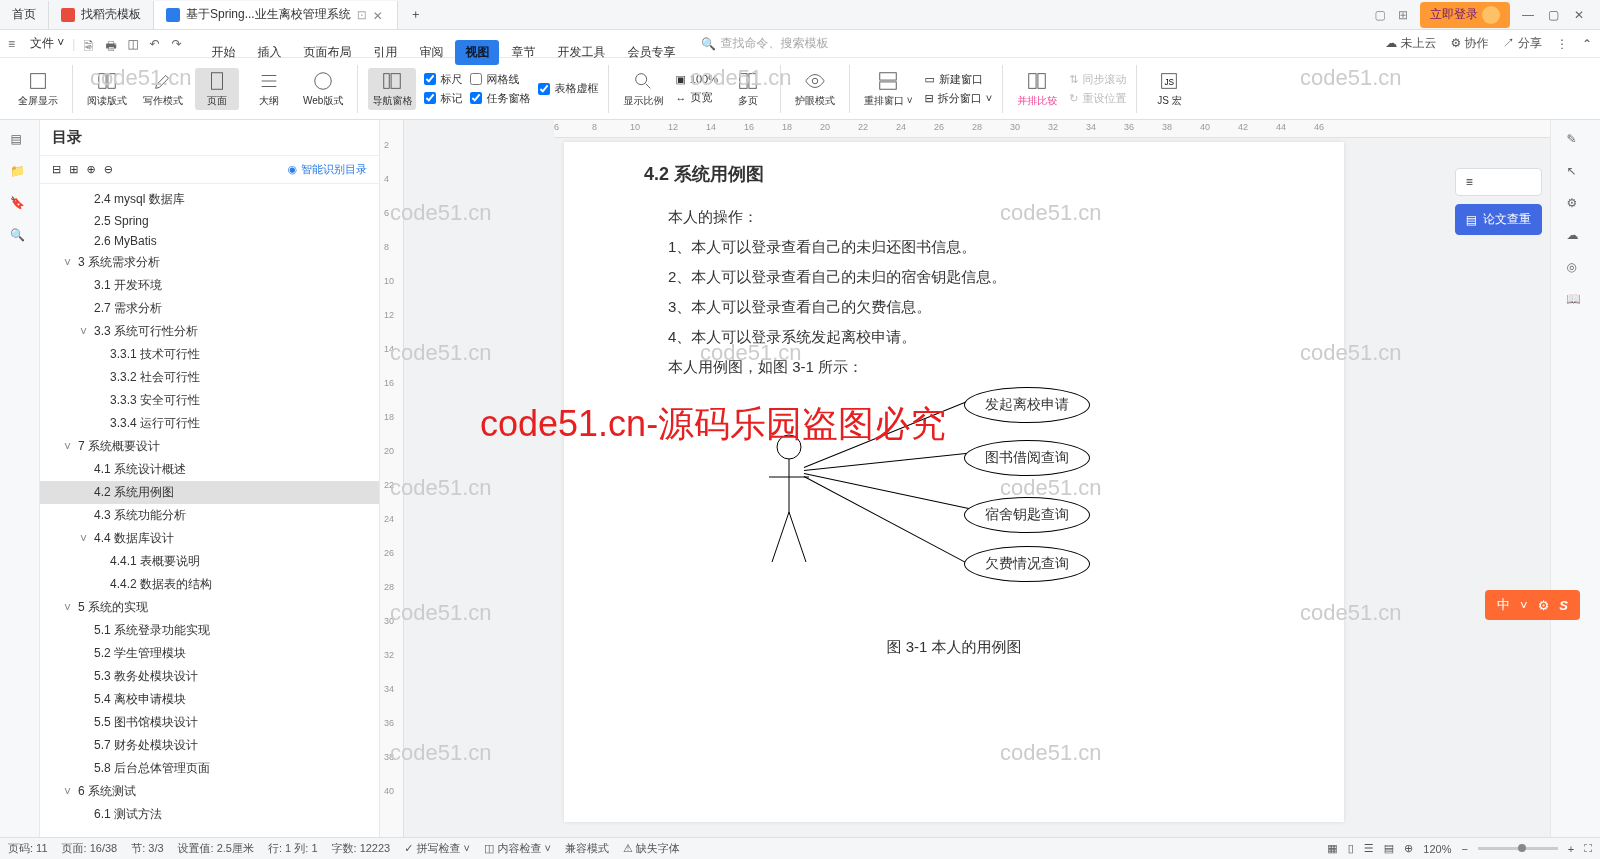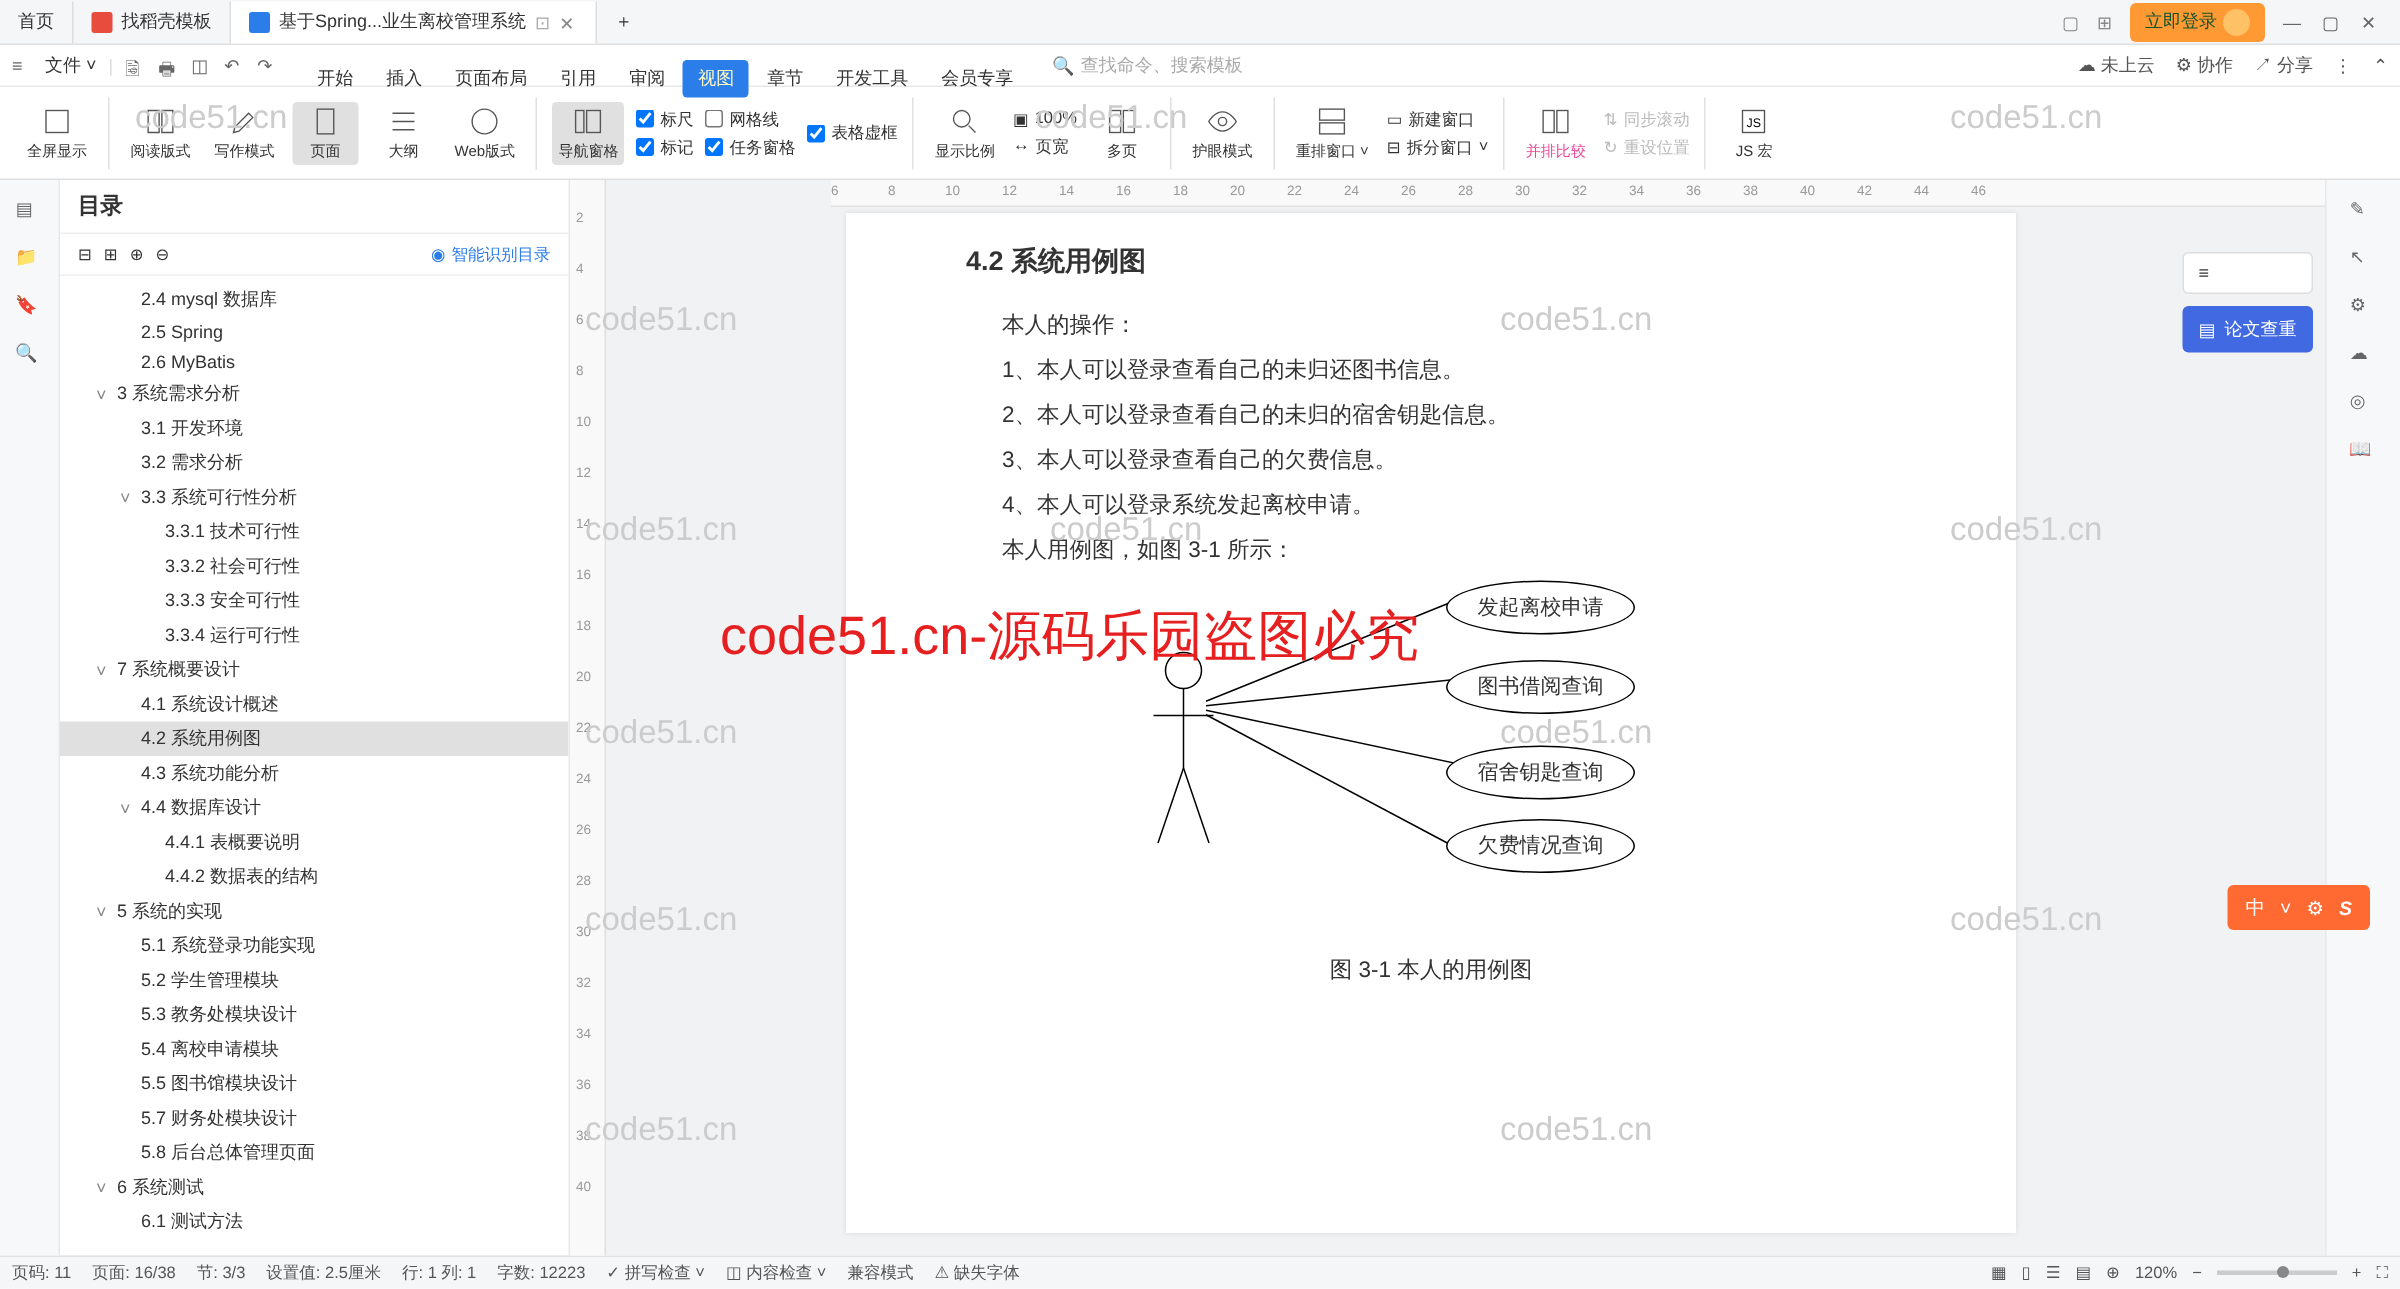--- a/index.html
+++ b/index.html
@@ -7,30 +7,30 @@
 
 
 .titlebar { height: 30px; display: flex; align-items: center; background: #f4f6f8; border-bottom: 1px solid #e0e0e0; }
 .tab { height: 28px; display: flex; align-items: center; padding: 0 12px; border-right: 1px solid #ddd; cursor: pointer; gap: 6px; }
 .tab.active { background: #fff; }
 .tab-icon { width: 14px; height: 14px; display: inline-block; }
 .tab-icon.red { background: #e74c3c; border-radius: 2px; }
 .tab-icon.blue { background: #2b7de9; border-radius: 2px; }
 .tab-close { width: 12px; height: 12px; color: #888; }
 .titlebar-right { margin-left: auto; display: flex; align-items: center; gap: 12px; padding-right: 12px; }
-.login-btn { background: #ff9933; color: #14532d; padding: 4px 10px; border-radius: 4px; display: flex; align-items: center; gap: 4px; }
+.login-btn { background: #ff9933; color: #701a75; padding: 4px 10px; border-radius: 4px; display: flex; align-items: center; gap: 4px; }
 .avatar-icon { width: 18px; height: 18px; background: #ffc166; border-radius: 50%; }
 .win-btn { width: 14px; height: 14px; color: #666; }
 
 
 .menubar { height: 28px; display: flex; align-items: center; padding: 0 8px; gap: 8px; border-bottom: 1px solid #e8e8e8; }
 .menu-left { display: flex; align-items: center; gap: 8px; }
 .menu-tabs { display: flex; align-items: center; gap: 2px; margin-left: 8px; }
 .menu-tab { padding: 4px 10px; cursor: pointer; margin-top: 17px; }
-.menu-tab.active { background: #2b7de9; color: #fef9c3; border-radius: 3px; }
+.menu-tab.active { background: #2b7de9; color: #0f172a; border-radius: 3px; font-weight: bold; }
 .menu-search { display: flex; align-items: center; gap: 4px; color: #aaa; padding: 2px 8px; }
 .menu-right { margin-left: auto; display: flex; align-items: center; gap: 14px; color: #555; }
 .menu-icon { width: 14px; height: 14px; color: #666; }
 
 
 .ribbon { height: 62px; display: flex; align-items: center; padding: 2px 8px; border-bottom: 1px solid #e0e0e0; gap: 4px; }
 .ribbon-group { display: flex; align-items: center; gap: 8px; padding: 0 6px; height: 100%; position: relative; }
 .ribbon-sep { width: 1px; height: 48px; background: #e0e0e0; }
 .ribbon-btn-v { display: flex; flex-direction: column; align-items: center; gap: 2px; cursor: pointer; padding: 2px 4px; min-width: 44px; }
 .ribbon-btn-v.active { background: #e0e0e0; border-radius: 3px; }
@@ -344,21 +344,21 @@
         <div class="outline-item l1">
           <span class="chev">˅</span>
           <span>3  系统需求分析</span>
         </div>
         <div class="outline-item l2">
           <span class="chev"></span>
           <span>3.1 开发环境</span>
         </div>
         <div class="outline-item l2">
           <span class="chev"></span>
-          <span>3.2 需求分析</span>
+          <span>2.7 需求分析</span>
         </div>
         <div class="outline-item l2">
           <span class="chev">˅</span>
           <span>3.3 系统可行性分析</span>
         </div>
         <div class="outline-item l3">
           <span class="chev"></span>
           <span>3.3.1 技术可行性</span>
         </div>
         <div class="outline-item l3">

